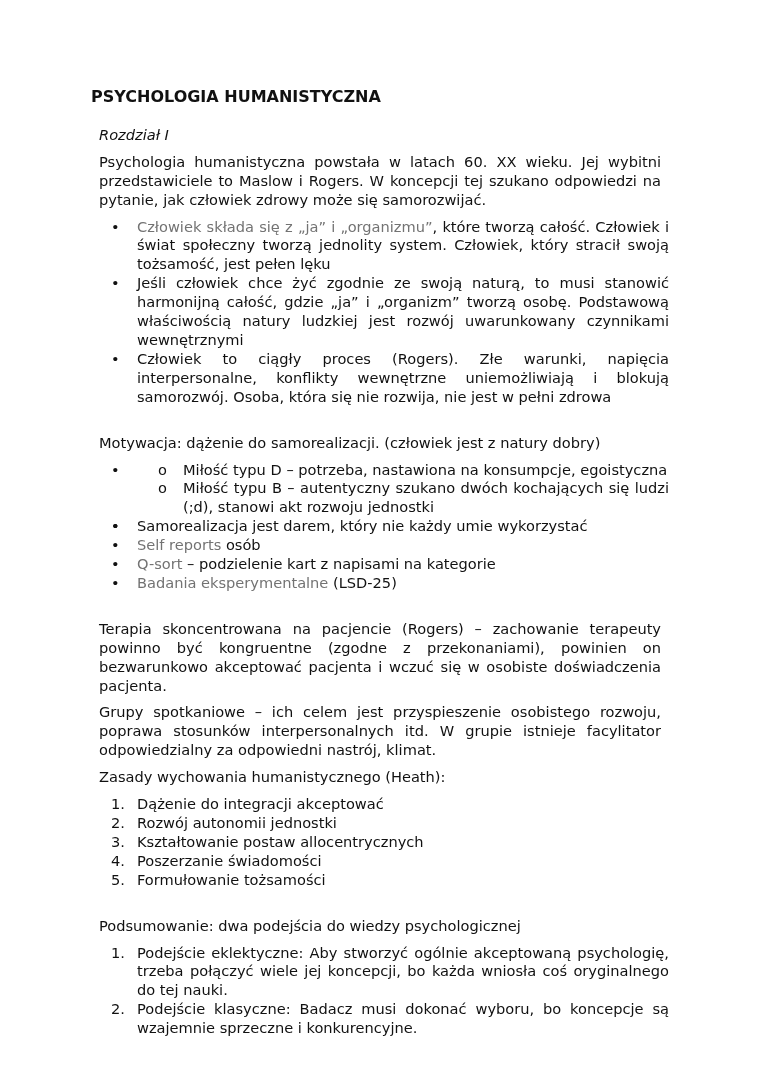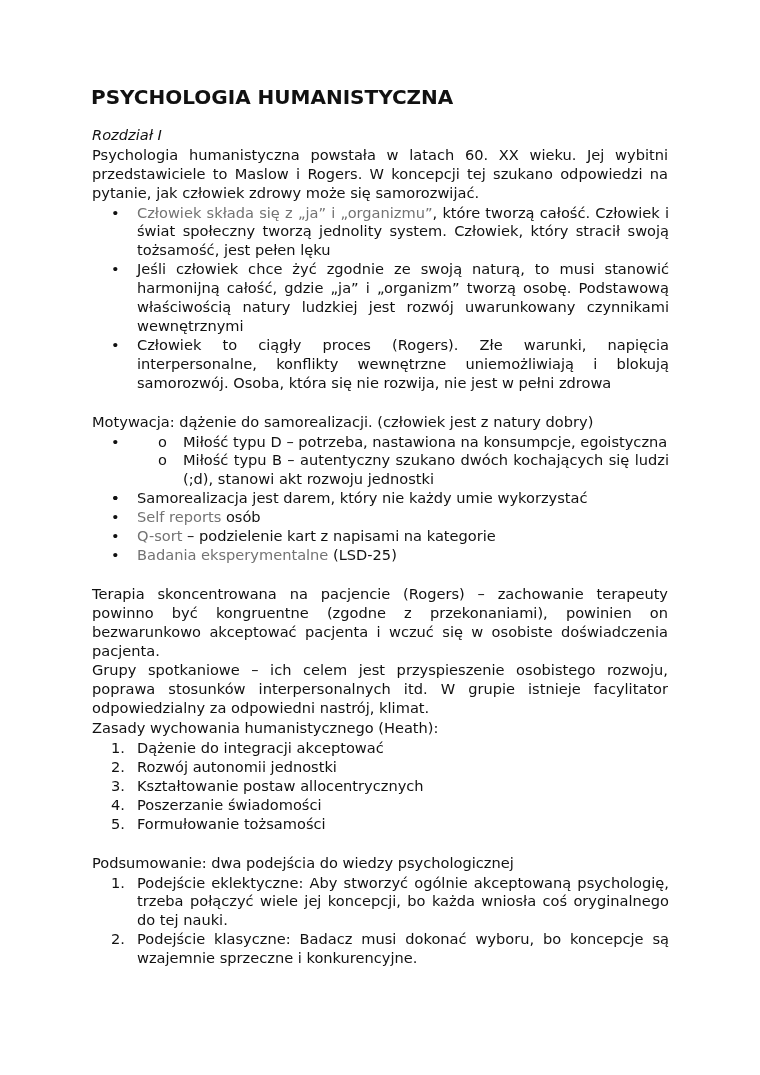--- a/index.html
+++ b/index.html
@@ -2,22 +2,22 @@
 <html><head>
 <meta charset="utf-8">
 <style>
   html, body { margin: 0; padding: 0; background: #ffffff; }
   body { width: 760px; height: 1075px; position: relative; overflow: hidden; }
   .page {
     position: absolute; left: 91px; top: 88px; width: 578px;
     font-family: "DejaVu Sans", sans-serif; font-size: 14.6px; line-height: 18.9px;
     color: #111111;
   }
-  .title { font-weight: bold; margin: 0 0 19px 0; font-size: 20px; }
-  p { margin: 1px; text-align: justify; }
+  .title { font-weight: bold; margin: 0 0 19px 0; font-size: 16px; }
+  p { margin: 8px; text-align: justify; }
   .it { font-style: italic; }
   b, .b { font-weight: normal; }
   .red { color: #737373; }
   ul, ol { margin: 0; padding: 0; list-style: none; }
   li { position: relative; text-align: justify; }
   .l1 { padding-left: 46px; }
   .l1 > .mark { position: absolute; left: 20px; top: 0; }
   .l2 { padding-left: 92px; }
   .l2 > .mark { position: absolute; left: 67px; top: 0; }
   .ol1 { padding-left: 46px; }

